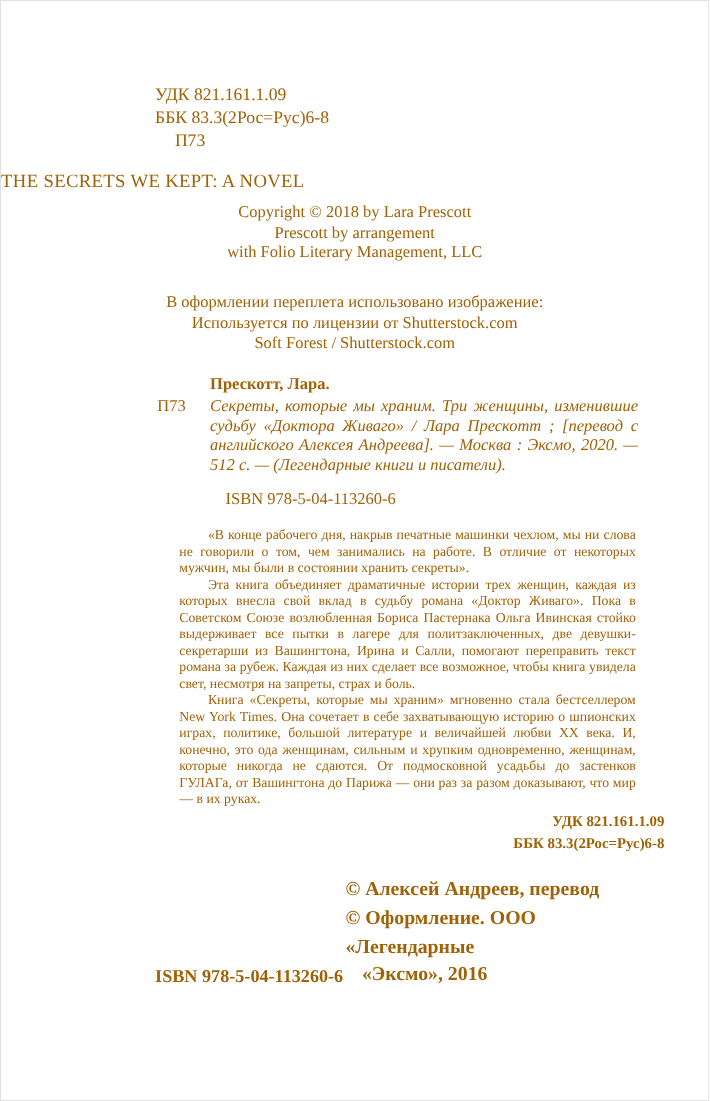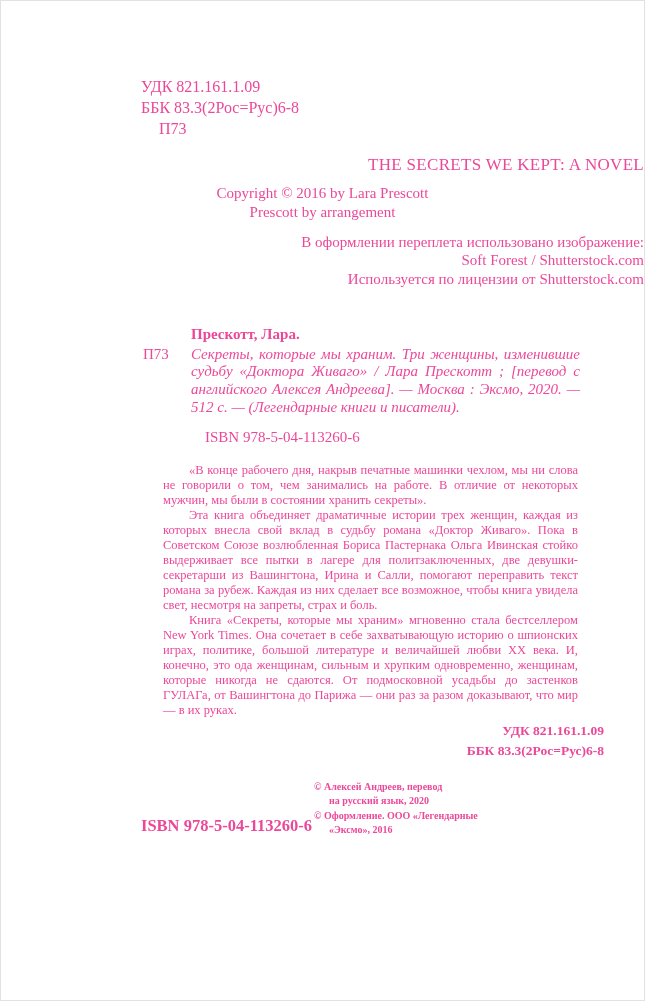--- a/index.html
+++ b/index.html
@@ -4,43 +4,43 @@
 <style>
   html, body { margin: 0; padding: 0; background: #ffffff; }
   .page {
     position: relative;
     width: 645px;
     height: 1001px;
     box-sizing: border-box;
     background: #ffffff;
     border: 1px solid #e2e2e2;
     font-family: "Liberation Serif", "DejaVu Serif", serif;
-    color: #ec4899;
+    color: #a16207;
     overflow: hidden;
     padding-top: 76px;
   }
 
   .meta-top { margin-left: 140px; font-size: 16px; line-height: 1.3; }
   .meta-top .code { margin-left: 18px; }
 
   .book-title {
     margin-top: 16px;
-    text-align: right;
+    text-align: left;
     font-size: 17px;
     letter-spacing: 0.3px;
   }
 
   .center-block { text-align: center; font-size: 15px; line-height: 1.22; }
   .copyright-block { margin-top: 9px; }
-  .cover-credit-block { margin-top: 12px; text-align: right; }
+  .cover-credit-block { margin-top: 27px; }
 
   .bib {
     margin-left: 140px;
     margin-right: 42px;
-    margin-top: 38px;
+    margin-top: 21px;
     font-size: 15px;
     line-height: 1.18;
   }
   .bib-author { font-weight: bold; margin-left: 50px; }
   .bib-entry { position: relative; margin-top: 2px; }
   .bib-code { position: absolute; left: 2px; top: 0; }
   .bib-desc {
     margin: 0 22px 0 50px;
     text-align: justify;
     font-style: italic;
@@ -74,48 +74,49 @@
     justify-content: space-between;
     align-items: flex-end;
   }
   .isbn-bottom {
     font-size: 16.5px;
     font-weight: bold;
     padding-bottom: 1px;
   }
   .credits {
     width: 290px;
-    font-size: 10px;
+    font-size: 18px;
     font-weight: bold;
     line-height: 1.42;
   }
   .credit-cont { padding-left: 15px; }
 </style>
 </head>
 <body>
 
 <div class="page">
 
   <div class="meta-top">
     <div>УДК 821.161.1.09</div>
     <div>ББК 83.3(2Рос=Рус)6-8</div>
     <div class="code">П73</div>
   </div>
 
   <div class="book-title">THE SECRETS WE KEPT: A NOVEL</div>
 
   <div class="center-block copyright-block">
-    <div>Copyright © 2016 by Lara Prescott</div>
+    <div>Copyright © 2018 by Lara Prescott</div>
     <div>Prescott by arrangement</div>
+    <div>with Folio Literary Management, LLC</div>
   </div>
 
   <div class="center-block cover-credit-block">
     <div>В оформлении переплета использовано изображение:</div>
+    <div>Используется по лицензии от Shutterstock.com</div>
     <div>Soft Forest / Shutterstock.com</div>
-    <div>Используется по лицензии от Shutterstock.com</div>
   </div>
 
   <div class="bib">
     <div class="bib-author">Прескотт, Лара.</div>
     <div class="bib-entry">
       <span class="bib-code">П73</span>
       <p class="bib-desc">Секреты, которые мы храним. Три женщины, изменившие судьбу «Доктора Живаго» / Лара Прескотт ; [перевод с английского Алексея Андреева]. — Москва : Эксмо, 2020. — 512 с. — (Легендарные книги и писатели).</p>
     </div>
     <div class="bib-isbn">ISBN 978-5-04-113260-6</div>
   </div>
@@ -128,19 +129,18 @@
 
   <div class="meta-bottom-right">
     <div>УДК 821.161.1.09</div>
     <div>ББК 83.3(2Рос=Рус)6-8</div>
   </div>
 
   <div class="bottom-row">
     <div class="isbn-bottom">ISBN 978-5-04-113260-6</div>
     <div class="credits">
       <div>© Алексей Андреев, перевод</div>
-      <div class="credit-cont">на русский язык, 2020</div>
       <div>© Оформление. ООО «Легендарные</div>
       <div class="credit-cont">«Эксмо», 2016</div>
     </div>
   </div>
 
 </div>
 
 </body></html>

